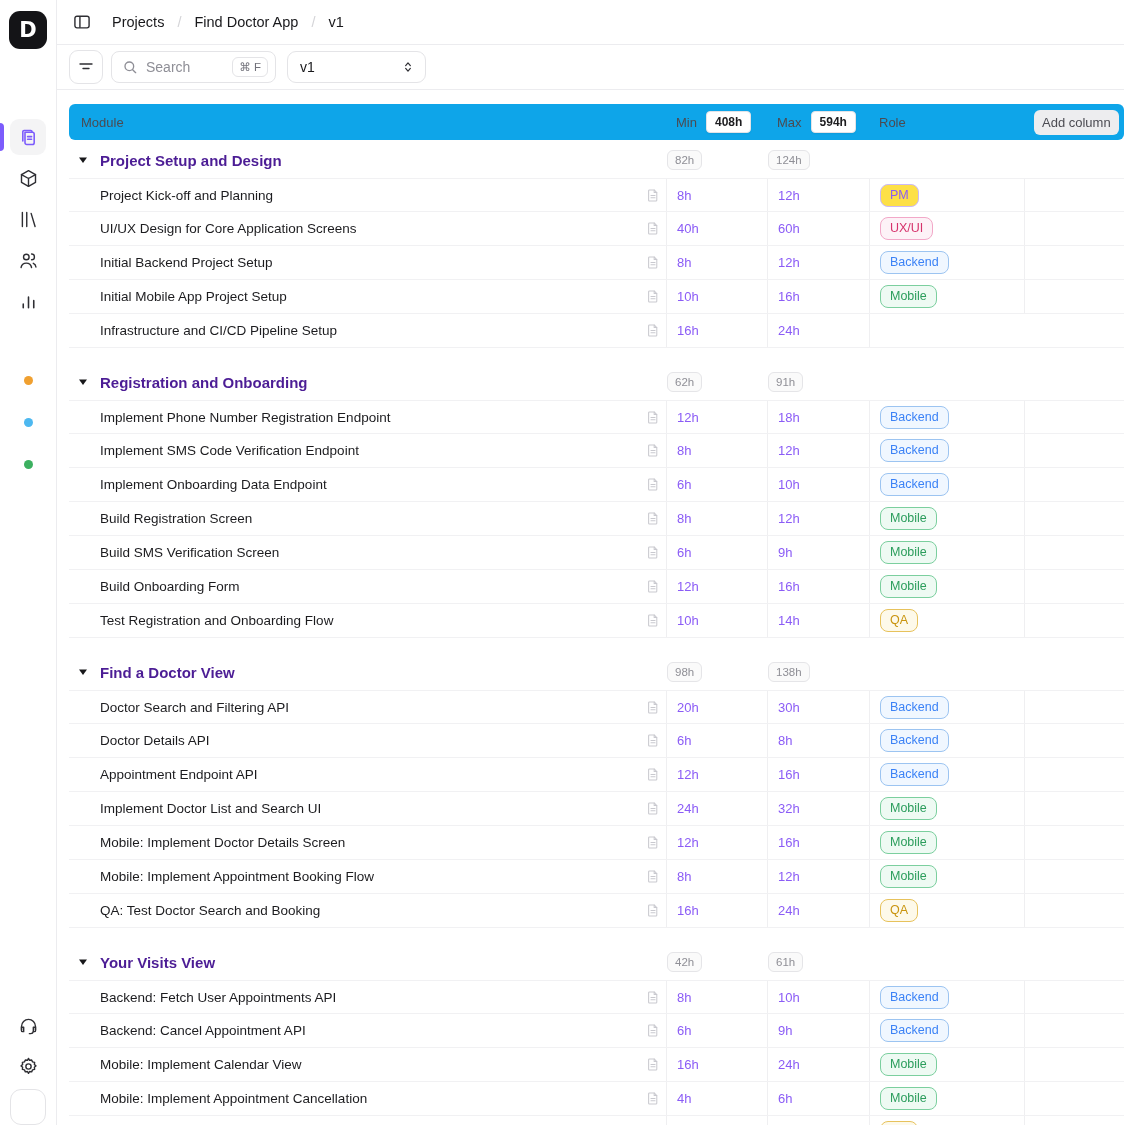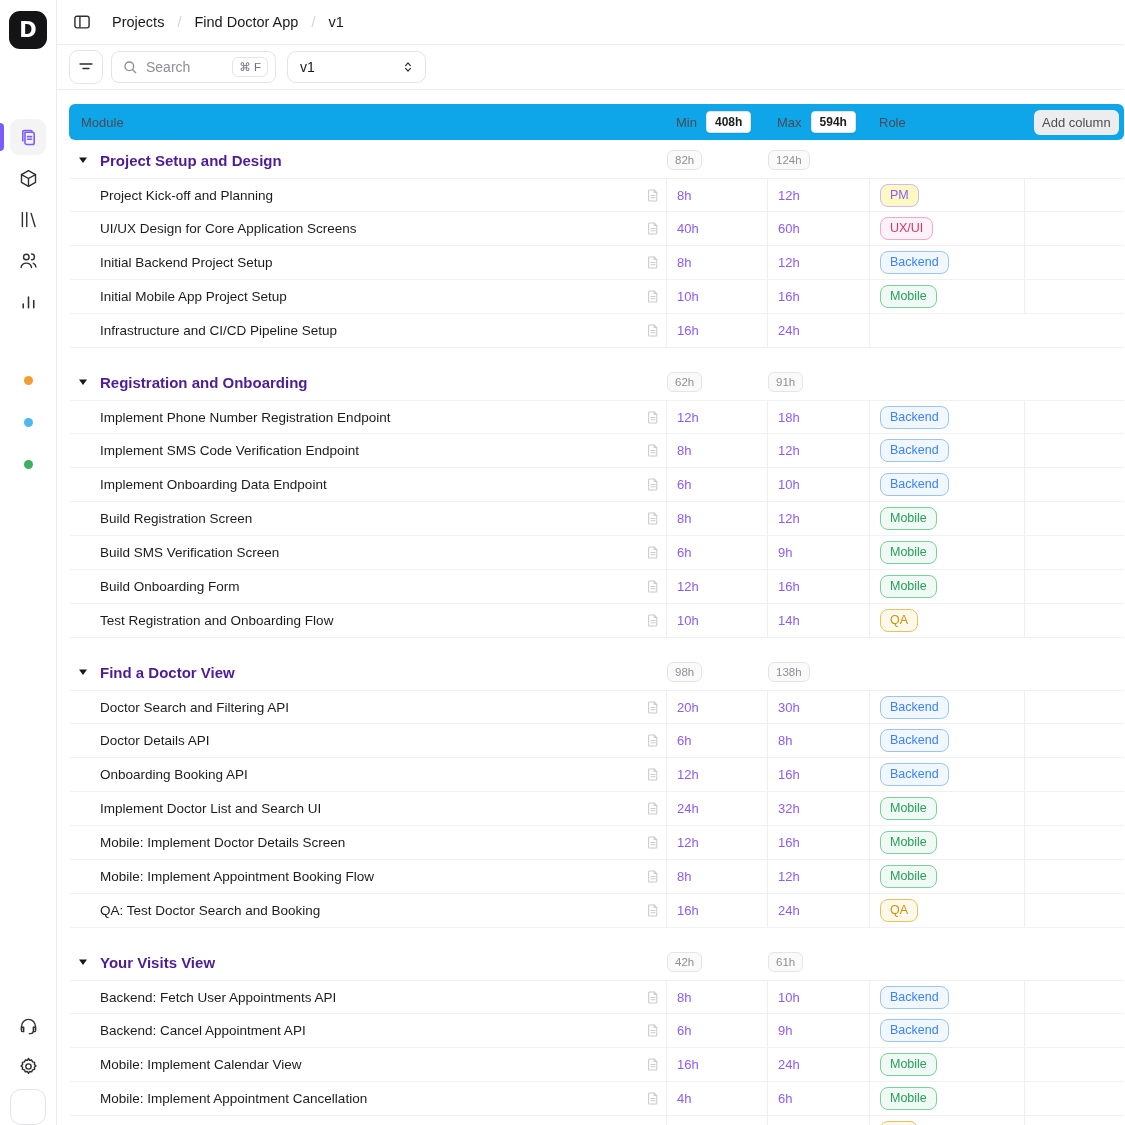--- a/index.html
+++ b/index.html
@@ -298,21 +298,21 @@
           <svg width="14" height="15" viewBox="0 0 24 24" fill="none" stroke="#c9c9cf" stroke-width="1.8" stroke-linecap="round" stroke-linejoin="round">
             <path d="M6 2.5h8l4.5 4.5v13a1.5 1.5 0 0 1-1.5 1.5H6A1.5 1.5 0 0 1 4.5 20V4A1.5 1.5 0 0 1 6 2.5z"></path>
             <path d="M14 2.5V7h4.5M8.5 12h7M8.5 16h7"></path>
           </svg>
         </span>
       </button>
     </div>
     <div class="cell-hours">8h</div>
     <div class="cell-hours">12h</div>
     <div class="cell-role">
-      <span class="role-badge" style="color: rgb(139, 92, 246); background: #fef9c3; border-color: rgb(203, 185, 248);">PM</span>
+      <span class="role-badge" style="color: rgb(139, 92, 246); background: #fde047; border-color: rgb(203, 185, 248);">PM</span>
     </div>
     <div class="cell-extra"></div>
   </div>
 
   <div class="grid row">
     <div class="cell-task">
       <span class="task-label">UI/UX Design for Core Application Screens</span>
       <button class="doc-icon-btn">
         <span>
           <svg width="14" height="15" viewBox="0 0 24 24" fill="none" stroke="#c9c9cf" stroke-width="1.8" stroke-linecap="round" stroke-linejoin="round">
@@ -598,21 +598,21 @@
     <div class="cell-hours">6h</div>
     <div class="cell-hours">8h</div>
     <div class="cell-role">
       <span class="role-badge" style="color: rgb(59, 130, 246); background: rgb(240, 247, 255); border-color: rgb(156, 196, 241);">Backend</span>
     </div>
     <div class="cell-extra"></div>
   </div>
 
   <div class="grid row">
     <div class="cell-task">
-      <span class="task-label">Onboarding Booking API</span>
+      <span class="task-label">Appointment Endpoint API</span>
       <button class="doc-icon-btn">
         <span>
           <svg width="14" height="15" viewBox="0 0 24 24" fill="none" stroke="#c9c9cf" stroke-width="1.8" stroke-linecap="round" stroke-linejoin="round">
             <path d="M6 2.5h8l4.5 4.5v13a1.5 1.5 0 0 1-1.5 1.5H6A1.5 1.5 0 0 1 4.5 20V4A1.5 1.5 0 0 1 6 2.5z"></path>
             <path d="M14 2.5V7h4.5M8.5 12h7M8.5 16h7"></path>
           </svg>
         </span>
       </button>
     </div>
     <div class="cell-hours">12h</div>

